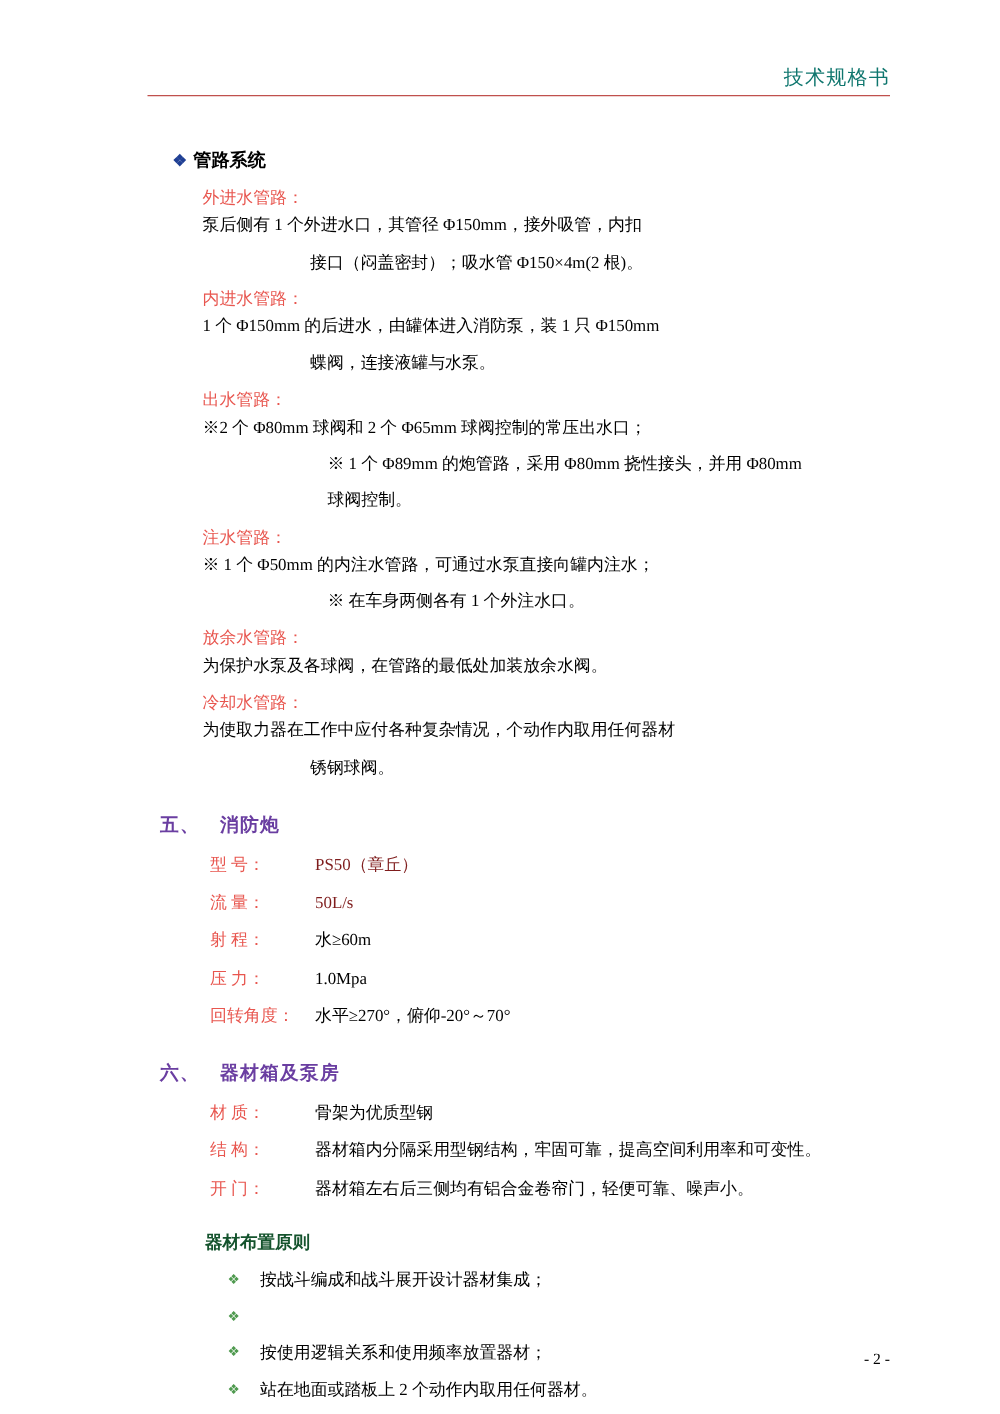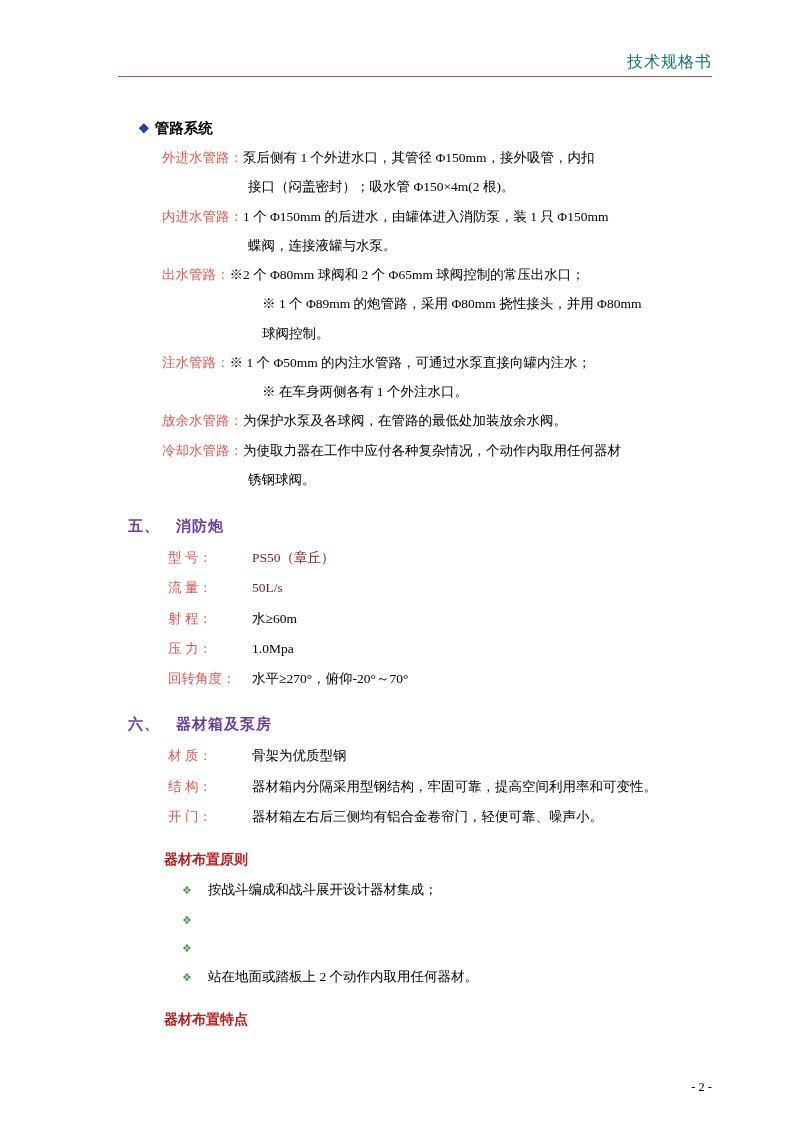--- a/index.html
+++ b/index.html
@@ -65,20 +65,21 @@
     margin-right: 5px;
   }
 
   
   .defrow {
     display: flex;
     margin-left: 44px;
     margin-bottom: 7px;
     line-height: 1.65;
     font-size: 13.5px;
+    flex-direction: column;
   }
   .defrow .lbl {
     color: #e8564f;
     white-space: nowrap;
     flex: 0 0 auto;
   }
   .defrow .bdy {
     flex: 1 1 auto;
     color: #000;
   }
@@ -116,21 +117,21 @@
   .specrow .lbl {
     color: #e8564f;
     width: 84px;
     flex: 0 0 84px;
   }
   .specrow .val { color: #000; }
   .specrow .val.blue { color: #7f1d1d; }
 
   
   .sub-head {
-    color: #b91c1c;
+    color: #14532d;
     font-family: "Liberation Sans", sans-serif;
     font-weight: bold;
     font-size: 14px;
     margin-left: 46px;
     margin-top: 24px;
     margin-bottom: 12px;
   }
   .li {
     display: flex;
     margin-left: 64px;
@@ -259,20 +260,21 @@
 
       <div class="li">
         <span class="dia2">❖</span>
         <span class="txt">按战斗编成和战斗展开设计器材集成；</span>
       </div>
       <div class="li">
         <span class="dia2">❖</span>
       </div>
       <div class="li">
         <span class="dia2">❖</span>
+        <span class="txt">按使用逻辑关系和使用频率放置器材；</span>
       </div>
       <div class="li">
         <span class="dia2">❖</span>
         <span class="txt">站在地面或踏板上 2 个动作内取用任何器材。</span>
       </div>
 
       <div class="sub-head">器材布置特点</div>
     </div>
 
   </div>

